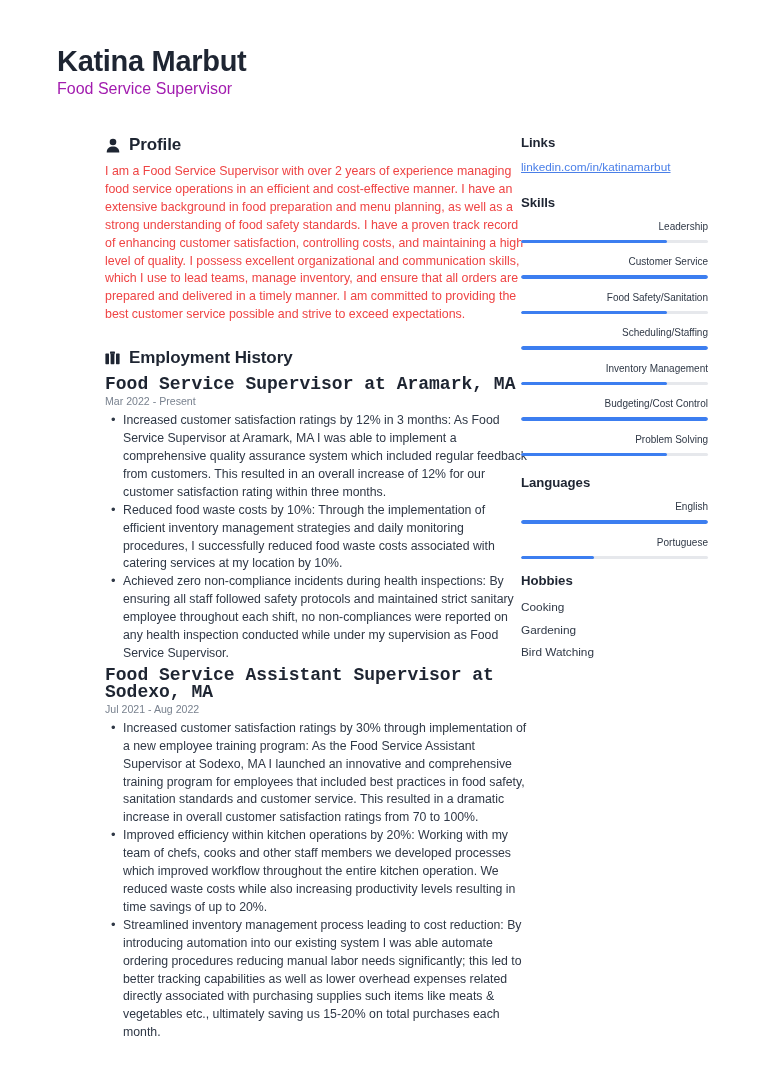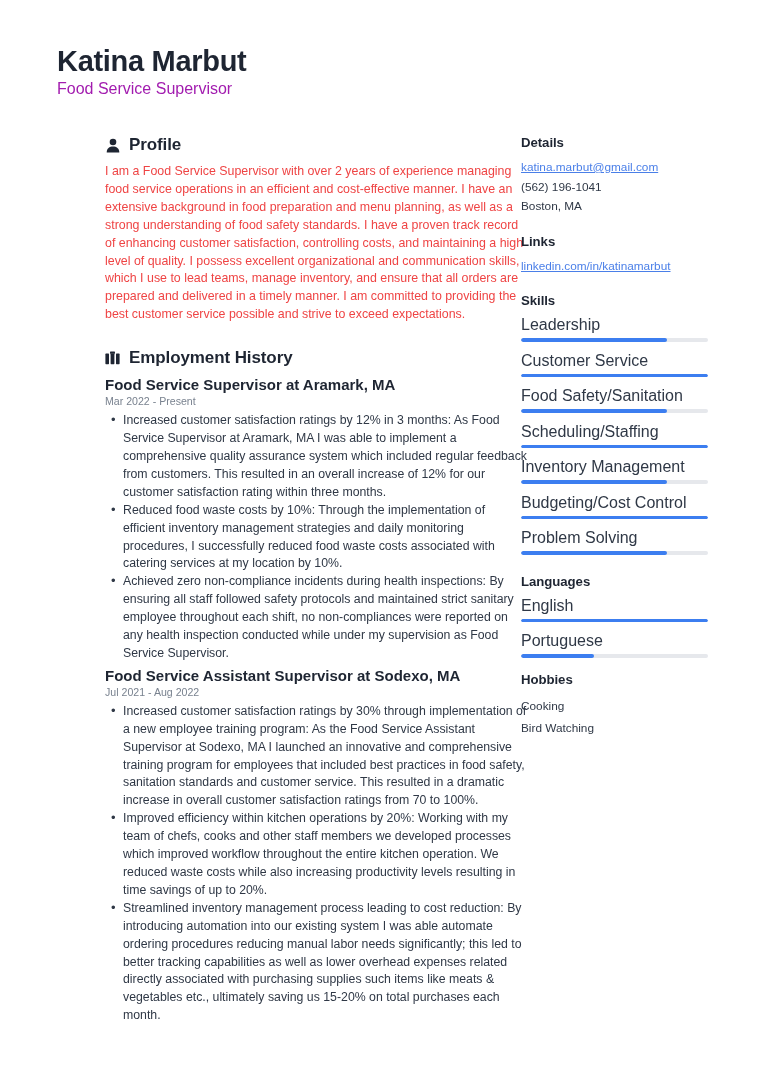--- a/index.html
+++ b/index.html
@@ -91,25 +91,26 @@
   .profile-text {
     font-size: 12.4px;
     line-height: 17.9px;
     color: #ef4444;
     text-align: left;
   }
 
   
   .job { margin-bottom: 2px; }
   .job-heading {
-    font-size: 15px;
+    font-size: 18px;
     font-weight: bold;
     color: #1e2532;
     line-height: 17px;
     margin-bottom: 1px;
+    font-family: Liberation Mono, monospace;
   }
   .job-dates {
     font-size: 10.6px;
     color: #79828f;
     line-height: 15px;
     margin-bottom: 3px;
   }
   .bullets {
     list-style: none;
     padding: 0;
@@ -151,24 +152,25 @@
     line-height: 19.5px;
     color: #4a7fe8;
     text-decoration: underline;
     display: block;
     word-break: break-word;
   }
 
   
   .skill-row { margin-bottom: 10px; }
   .skill-name {
-    font-size: 16px;
+    font-size: 10px;
     line-height: 17px;
     color: #2f3846;
     margin-bottom: 5px;
+    text-align: right;
   }
   .skill-track {
     width: 100%;
     height: 3.5px;
     background: #e6e8ec;
     border-radius: 2px;
     overflow: hidden;
   }
   .skill-fill {
     height: 100%;
@@ -238,26 +240,20 @@
           <li>Improved efficiency within kitchen operations by 20%: Working with my team of chefs, cooks and other staff members we developed processes which improved workflow throughout the entire kitchen operation. We reduced waste costs while also increasing productivity levels resulting in time savings of up to 20%.</li>
           <li>Streamlined inventory management process leading to cost reduction: By introducing automation into our existing system I was able automate ordering procedures reducing manual labor needs significantly; this led to better tracking capabilities as well as lower overhead expenses related directly associated with purchasing supplies such items like meats &amp; vegetables etc., ultimately saving us 15-20% on total purchases each month.</li>
         </ul>
       </div>
     </div>
 
   </div>
 
   <div class="right-col">
 
-    <div class="side-block" style="margin-bottom:17px;">
-      <div class="side-title">Details</div>
-      <a class="side-link" href="#">katina.marbut@gmail.com</a>
-      <div class="side-line">(562) 196-1041</div>
-      <div class="side-line">Boston, MA</div>
-    </div>
 
     <div class="side-block" style="margin-bottom:17px;">
       <div class="side-title">Links</div>
       <a class="side-link" href="#">linkedin.com/in/katinamarbut</a>
     </div>
 
     <div class="side-block" style="">
       <div class="side-title">Skills</div>
 
       <div class="skill-row">
@@ -324,18 +320,19 @@
         <div class="skill-name">Portuguese</div>
         <div class="skill-track">
           <div class="skill-fill" style="width: 39%; background: rgb(60, 126, 240);"></div>
         </div>
       </div>
     </div>
 
     <div class="side-block">
       <div class="side-title">Hobbies</div>
       <div class="hobby-line">Cooking</div>
+      <div class="hobby-line">Gardening</div>
       <div class="hobby-line">Bird Watching</div>
     </div>
 
   </div>
 
 </div>
 
 </body></html>

